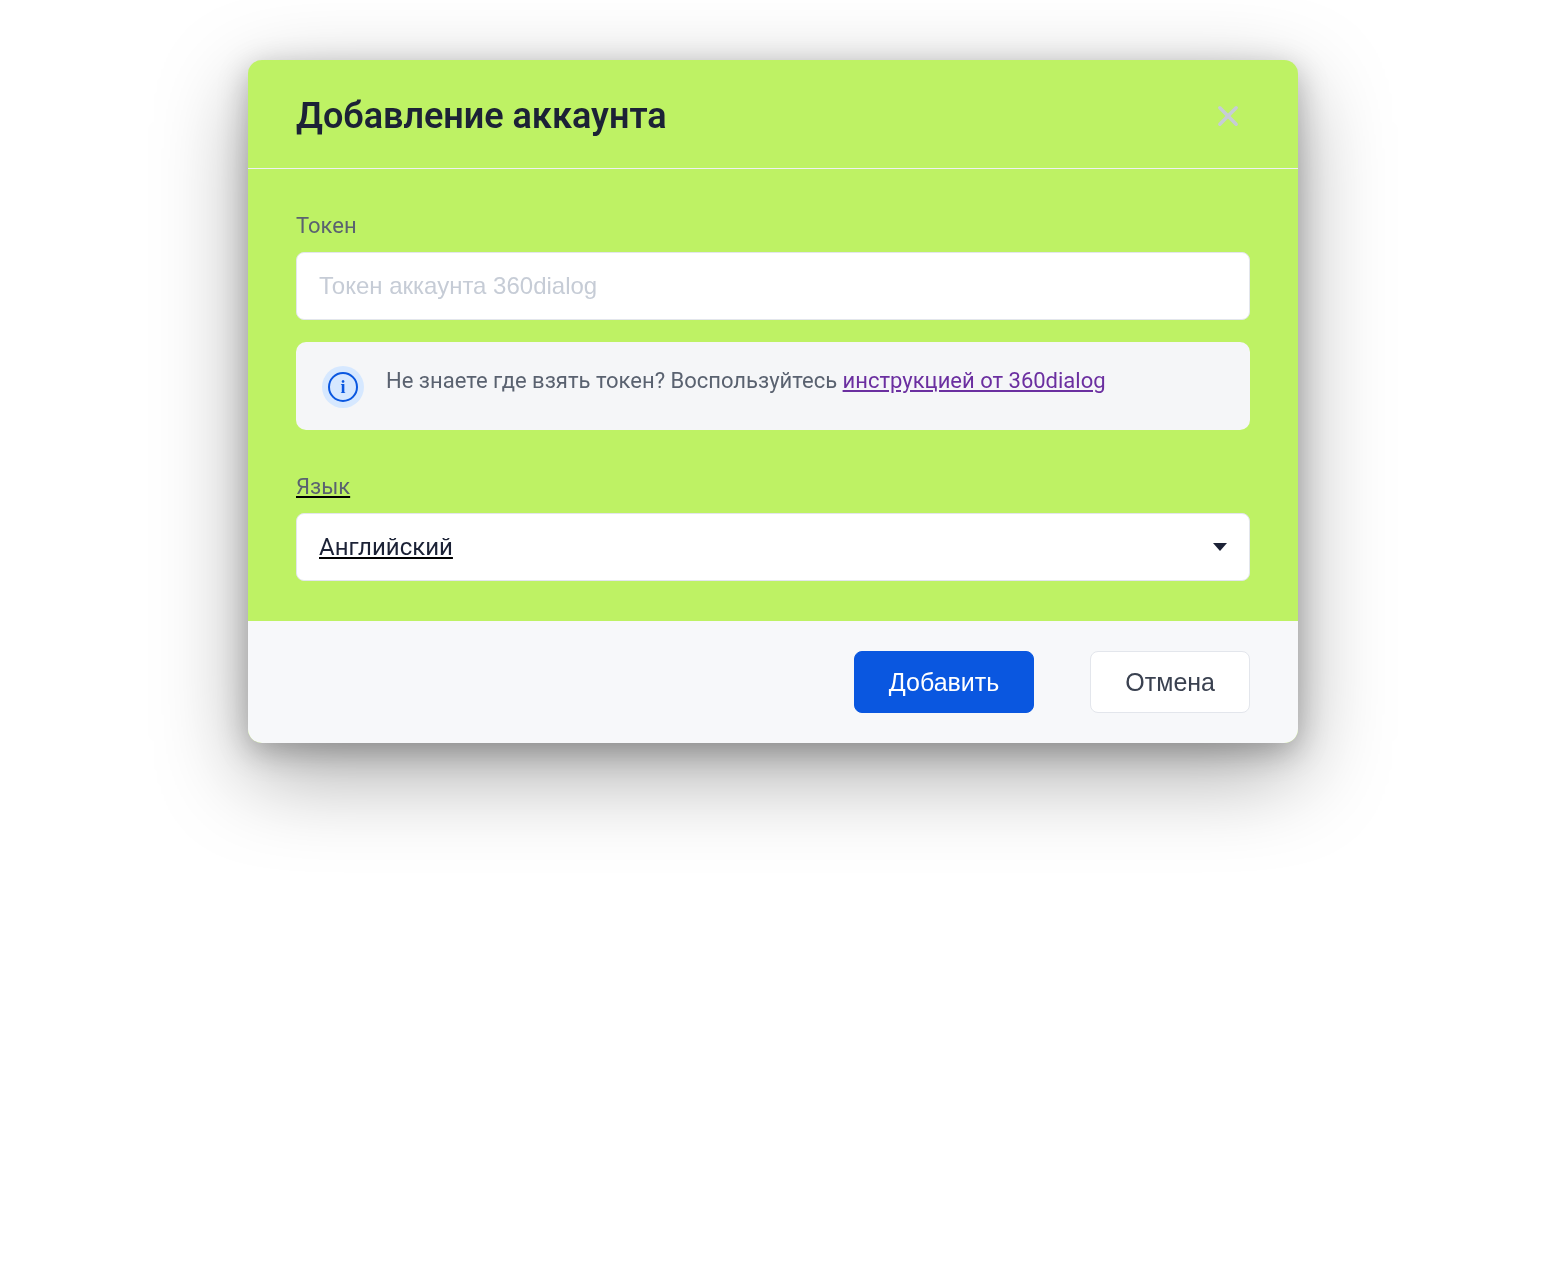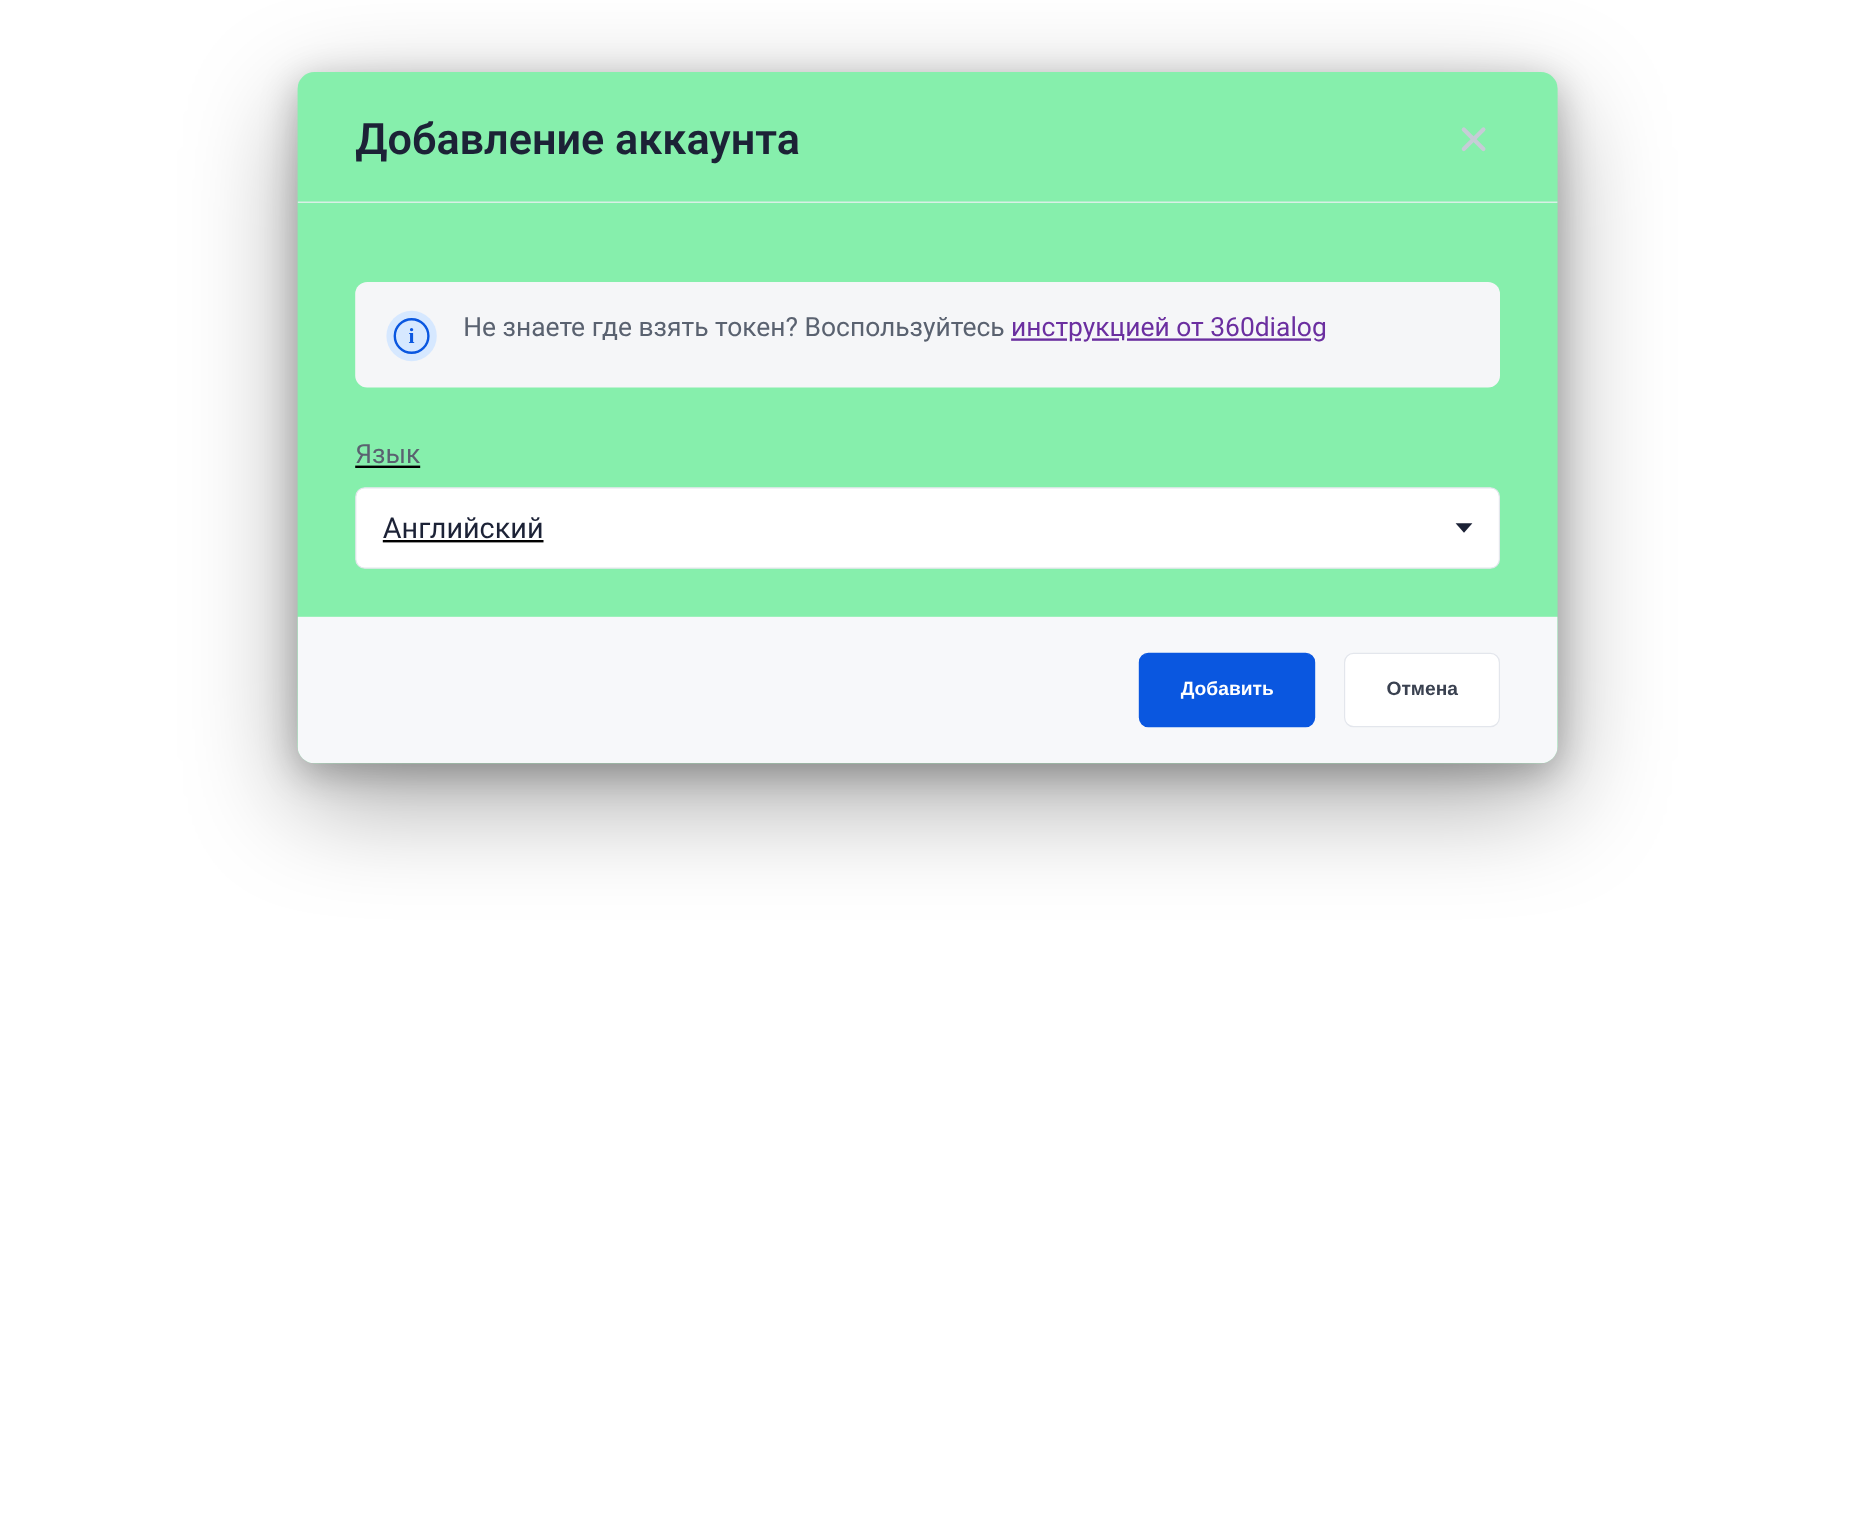--- a/index.html
+++ b/index.html
@@ -7,21 +7,21 @@
   body {
     font-family: -apple-system, BlinkMacSystemFont, "Segoe UI", Roboto, Helvetica, Arial, sans-serif;
     background: #ffffff;
     display: flex;
     align-items: flex-start;
     justify-content: center;
     padding: 60px 40px;
   }
   .modal {
     width: 1050px;
-    background: #86efac;
+    background: #bef264;
     border-radius: 14px;
     box-shadow: 0 30px 90px rgba(0,0,0,0.35), 0 8px 30px rgba(0,0,0,0.25);
     overflow: hidden;
   }
   .modal-header {
     display: flex;
     align-items: center;
     justify-content: space-between;
     padding: 34px 48px 30px 48px;
     border-bottom: 1px solid #eef0f4;
@@ -137,27 +137,28 @@
     background: #f7f8fa;
     padding: 30px 48px;
     display: flex;
     justify-content: flex-end;
     gap: 24px;
   }
   .btn {
     height: 62px;
     padding: 0 34px;
     border-radius: 8px;
-    font-size: 16px;
-    font-weight: 700;
+    font-size: 25px;
+    font-weight: 400;
     cursor: pointer;
     border: 1px solid transparent;
     display: inline-flex;
     align-items: center;
     justify-content: center;
+    margin-left: 32px;
   }
   .btn-primary {
     background: #0a57e0;
     color: #ffffff;
     border-color: #0a57e0;
   }
   .btn-secondary {
     background: #ffffff;
     color: #3a4150;
     border-color: #e3e6ec;
@@ -173,20 +174,24 @@
     <button class="close-btn" aria-label="close">
       <svg viewBox="0 0 24 24" fill="none" stroke="currentColor" stroke-width="3" stroke-linecap="round">
         <line x1="5" y1="5" x2="19" y2="19"></line>
         <line x1="19" y1="5" x2="5" y2="19"></line>
       </svg>
     </button>
   </div>
 
   <div class="modal-body">
 
+    <div class="token-group">
+      <label class="field-label">Токен</label>
+      <input type="text" class="text-input" placeholder="Токен аккаунта 360dialog" style="">
+    </div>
 
     <div class="info-panel">
       <div class="info-icon-wrap">
         <div class="info-icon-inner">
             <span>i</span>
           </div>
       </div>
       <div class="info-text">
         <span>Не знаете где взять токен? Воспользуйтесь </span><a href="#">инструкцией от 360dialog</a>
       </div>

